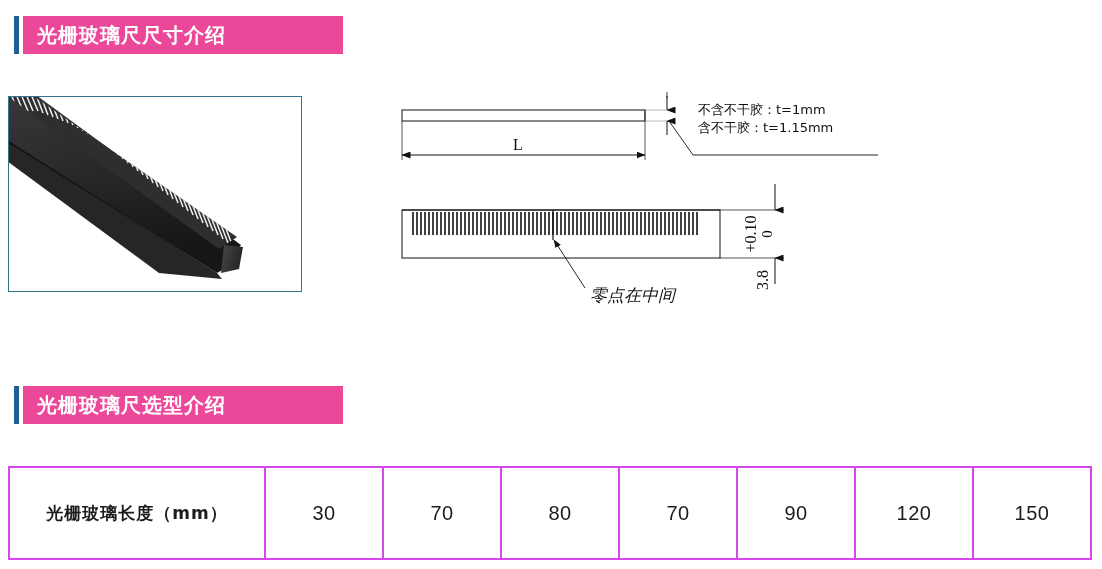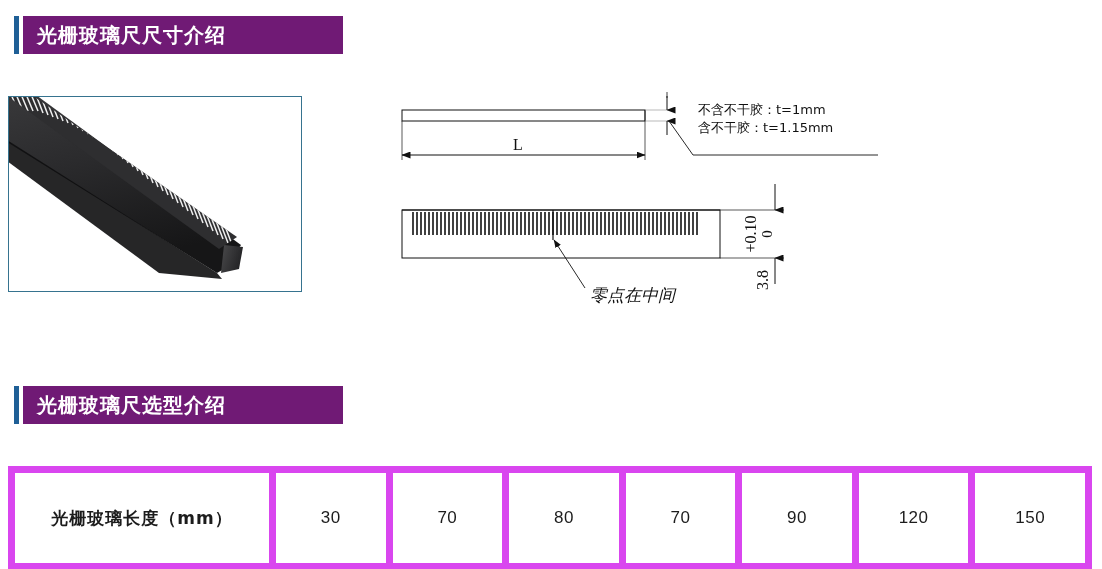--- a/index.html
+++ b/index.html
@@ -27,21 +27,21 @@
     width: 5px;
     background: #1f5f96;
     flex: 0 0 auto;
   }
   .banner .gap {
     width: 4px;
     background: #ffffff;
     flex: 0 0 auto;
   }
   .banner .body {
-    background: #701a75;
+    background: #ec4899;
     flex: 0 0 auto;
     display: flex;
     align-items: center;
     padding: 0 16px 0 14px;
   }
   .banner .body .btext {
     color: #ffffff;
     font-size: 20px;
     font-weight: bold;
     letter-spacing: 1px;
@@ -94,37 +94,37 @@
   
   #spec-table {
     position: absolute;
     left: 8px;
     top: 466px;
     width: 1084px;
     border-collapse: collapse;
     table-layout: fixed;
   }
   #spec-table td {
-    border: 7px solid #d946ef;
+    border: 2px solid #d946ef;
     height: 88px;
     text-align: center;
     vertical-align: middle;
     font-size: 19px;
     color: #1c1c1c;
     font-family: "DejaVu Sans", sans-serif;
   }
   #spec-table td.label-cell {
     width: 252px;
     font-size: 17px;
     font-weight: bold;
     letter-spacing: 1px;
   }
   #spec-table td.value-cell {
     font-family: "Liberation Sans", sans-serif;
-    font-size: 17px;
+    font-size: 20px;
     letter-spacing: 0.5px;
   }
 </style>
 </head>
 <body>
 
 <div class="banner" id="banner-dimension">
   <div class="accent"></div>
   <div class="gap"></div>
   <div class="body">

